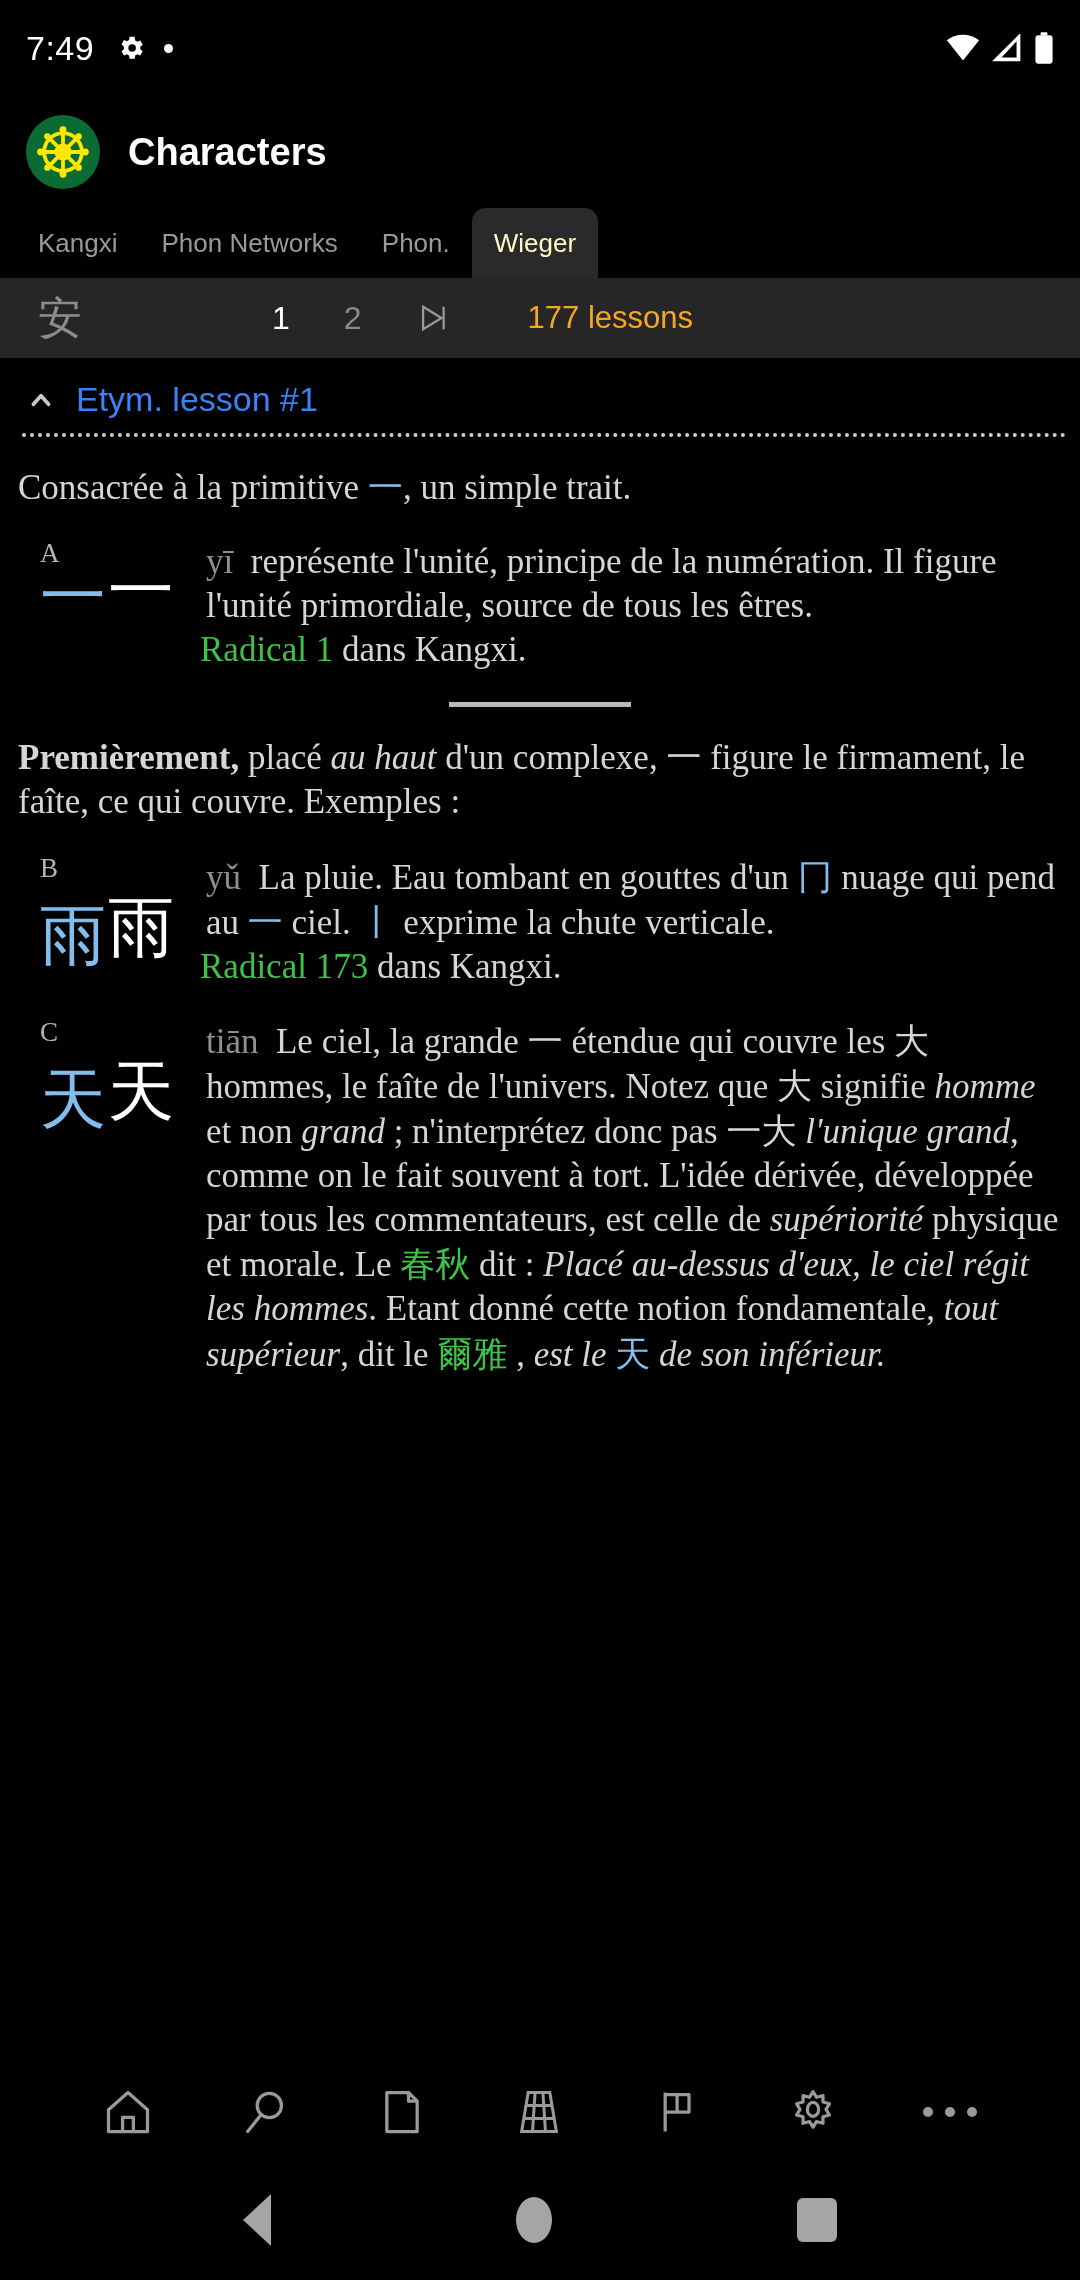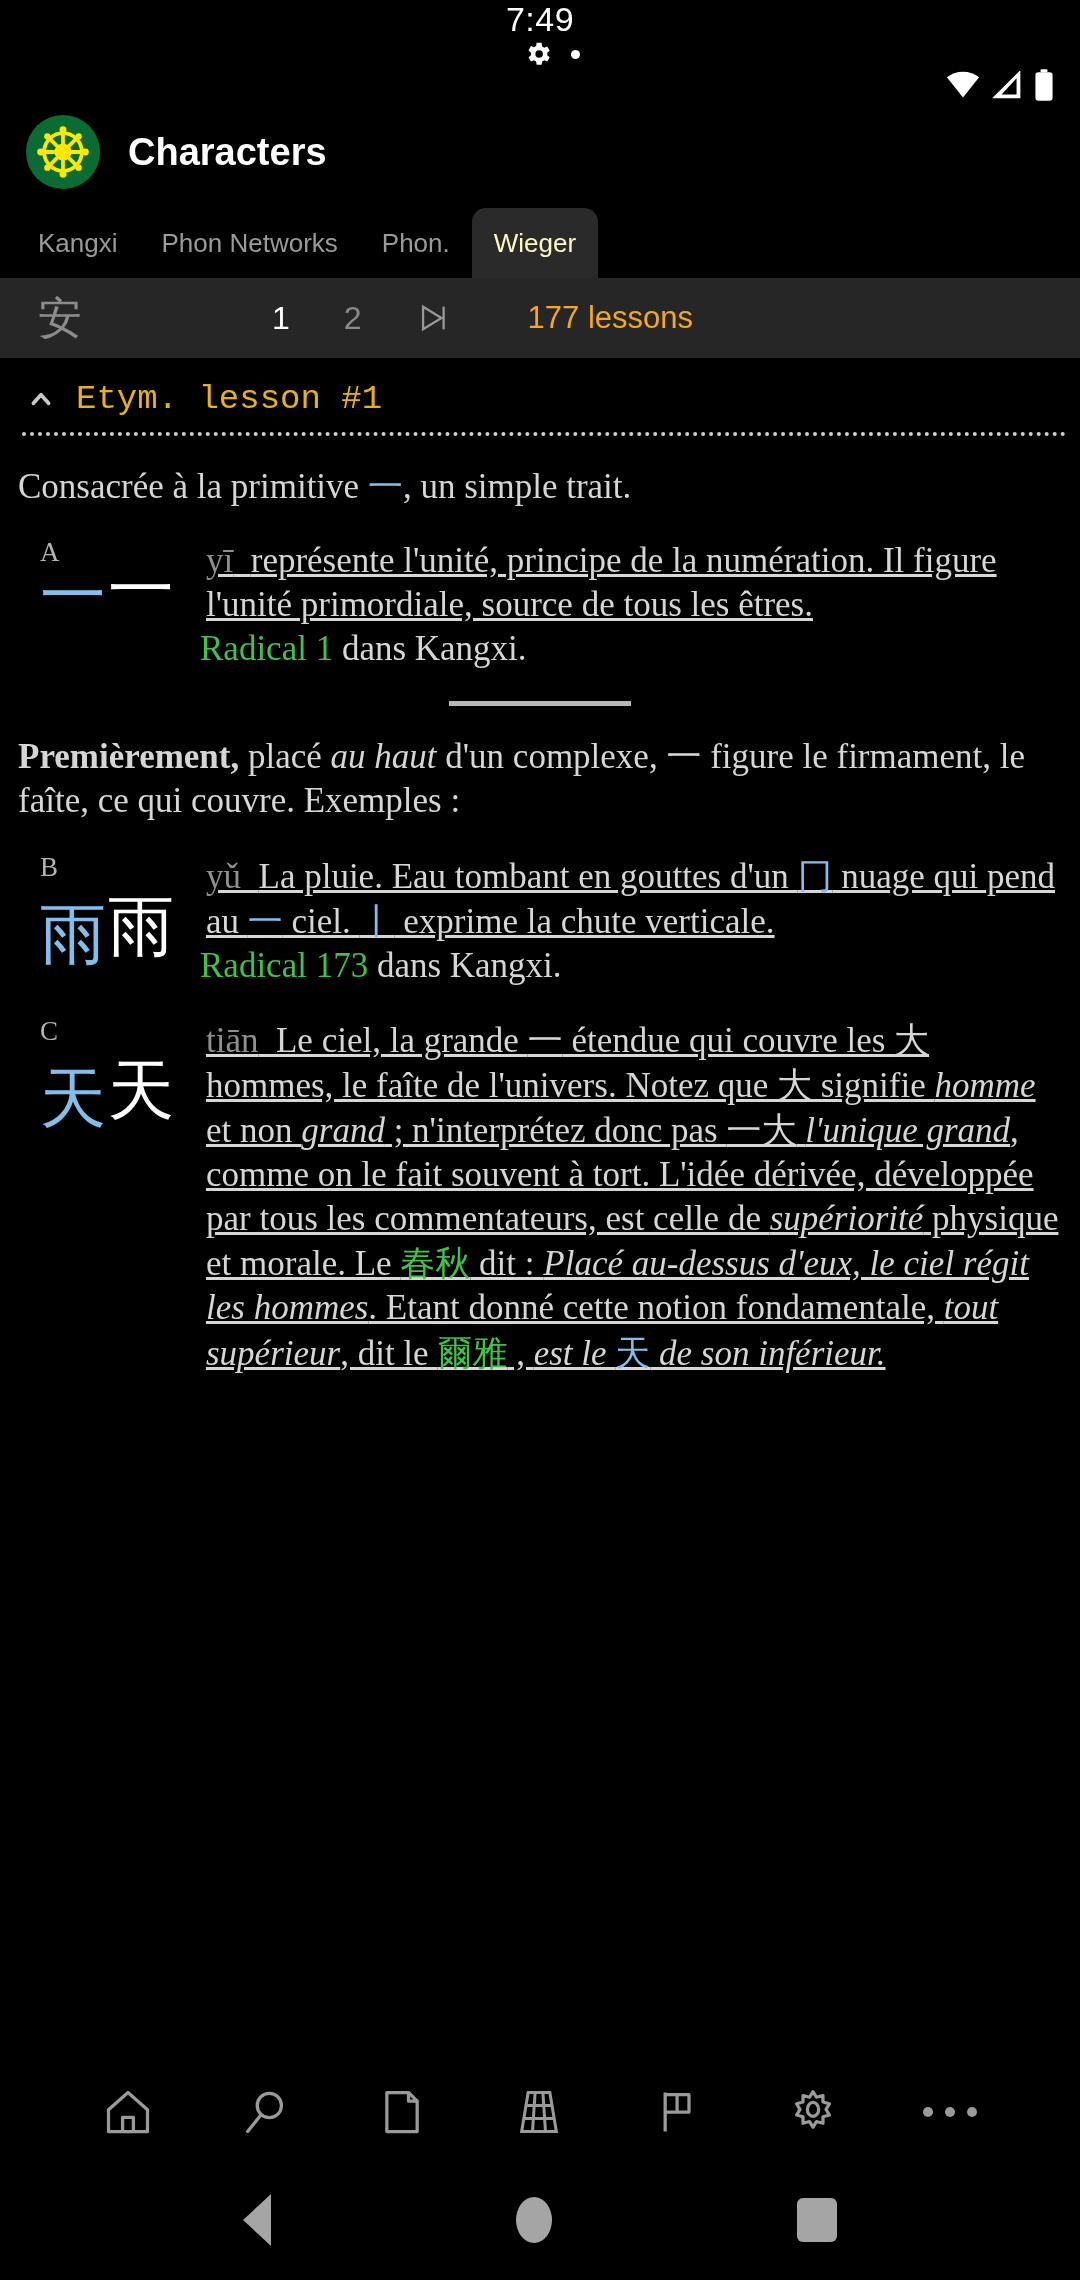--- a/index.html
+++ b/index.html
@@ -10,21 +10,20 @@
     overflow: hidden;
   }
   body { position: relative; }
 
   
   .statusbar {
     height: 96px;
     display: flex; align-items: center;
     padding: 0 26px;
     color: #fff;
-    flex-direction: column;
   }
   .status-time { font-size: 34px; letter-spacing: .5px; }
   .status-left-icons { display: flex; align-items: center; gap: 18px; margin-left: 22px; }
   .status-right { margin-left: auto; display: flex; align-items: center; gap: 12px; }
   .dot-icon { width: 9px; height: 9px; border-radius: 50%; background: #fff; display:inline-block; }
   .gear-glyph { width: 30px; height: 30px; display: block; }
   .wifi-glyph, .sig-glyph, .bat-glyph { display:block; }
 
   
   .appbar {
@@ -73,21 +72,21 @@
   .lb-page.active { color: #ffffff; }
   .lb-skip { width: 34px; height: 34px; display:block; }
   .lb-count { color: #f5a623; font-size: 31px; margin-left: 78px; }
 
   
   .lesson-head {
     display: flex; align-items: center;
     padding: 22px 26px 0 28px;
   }
   .lesson-head-icon { width: 26px; height: 26px; display:block; }
-  .lesson-head-title { color: #eab308; font-size: 34px; margin-left: 22px; font-family: Liberation Mono, monospace; }
+  .lesson-head-title { color: #3b82f6; font-size: 34px; margin-left: 22px; }
   .dotted-rule {
     margin: 14px 14px 0 22px;
     border-top: 4px dotted #cfcfcf;
     height: 0;
   }
 
   
   .article {
     padding: 0 18px;
     color: #d6d6d6;
@@ -118,21 +117,21 @@
   }
   .g-modern, .g-ancient {
     position: absolute;
     font-family: "DejaVu Sans", sans-serif;
     font-size: 66px; line-height: 1;
   }
   .g-modern { color: #82bdec; left: 0; bottom: 4px; }
   .g-ancient { color: #ffffff; left: 68px; bottom: 12px; }
   .entry-a .g-modern { bottom: 28px; }
   .entry-a .g-ancient { bottom: 34px; }
-  .entry-text { overflow: hidden; padding-left: 6px; text-decoration: underline; }
+  .entry-text { overflow: hidden; padding-left: 6px; }
   .pinyin { color: #8f8f8f; }
   .radical-line { margin-top: 0; padding-left: 14px; }
 
   .mini-rule {
     width: 182px; height: 5px; background: #b9b9b9;
     margin: 30px auto 0 auto;
   }
 
   
   .bottombar {

